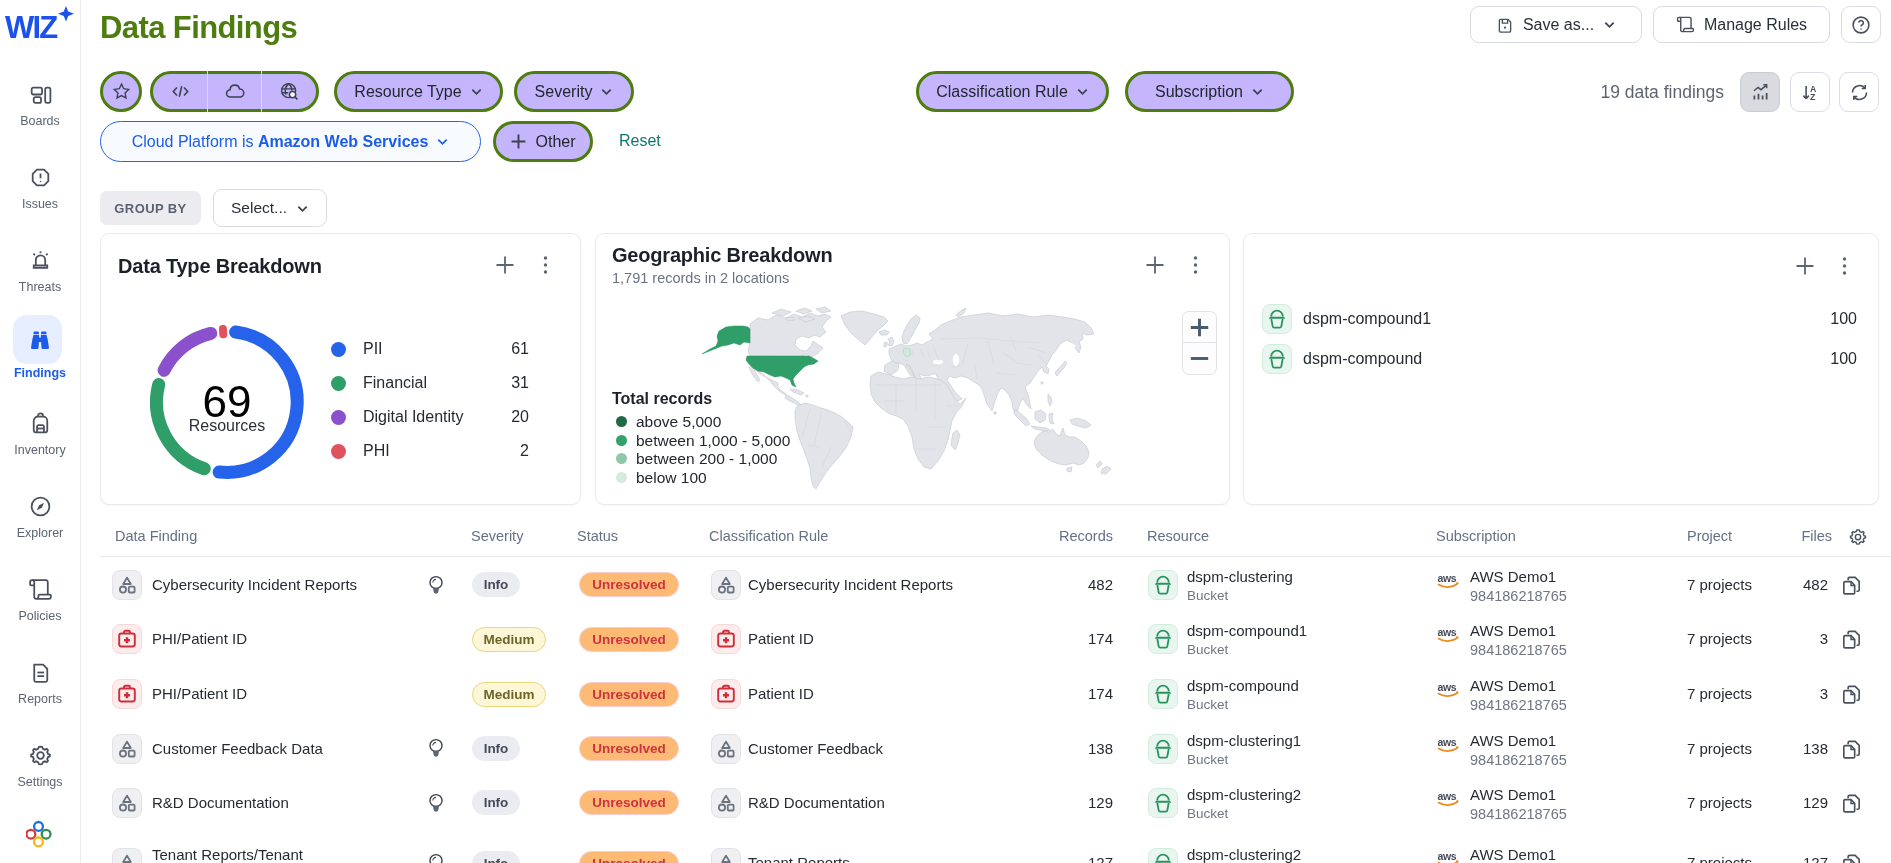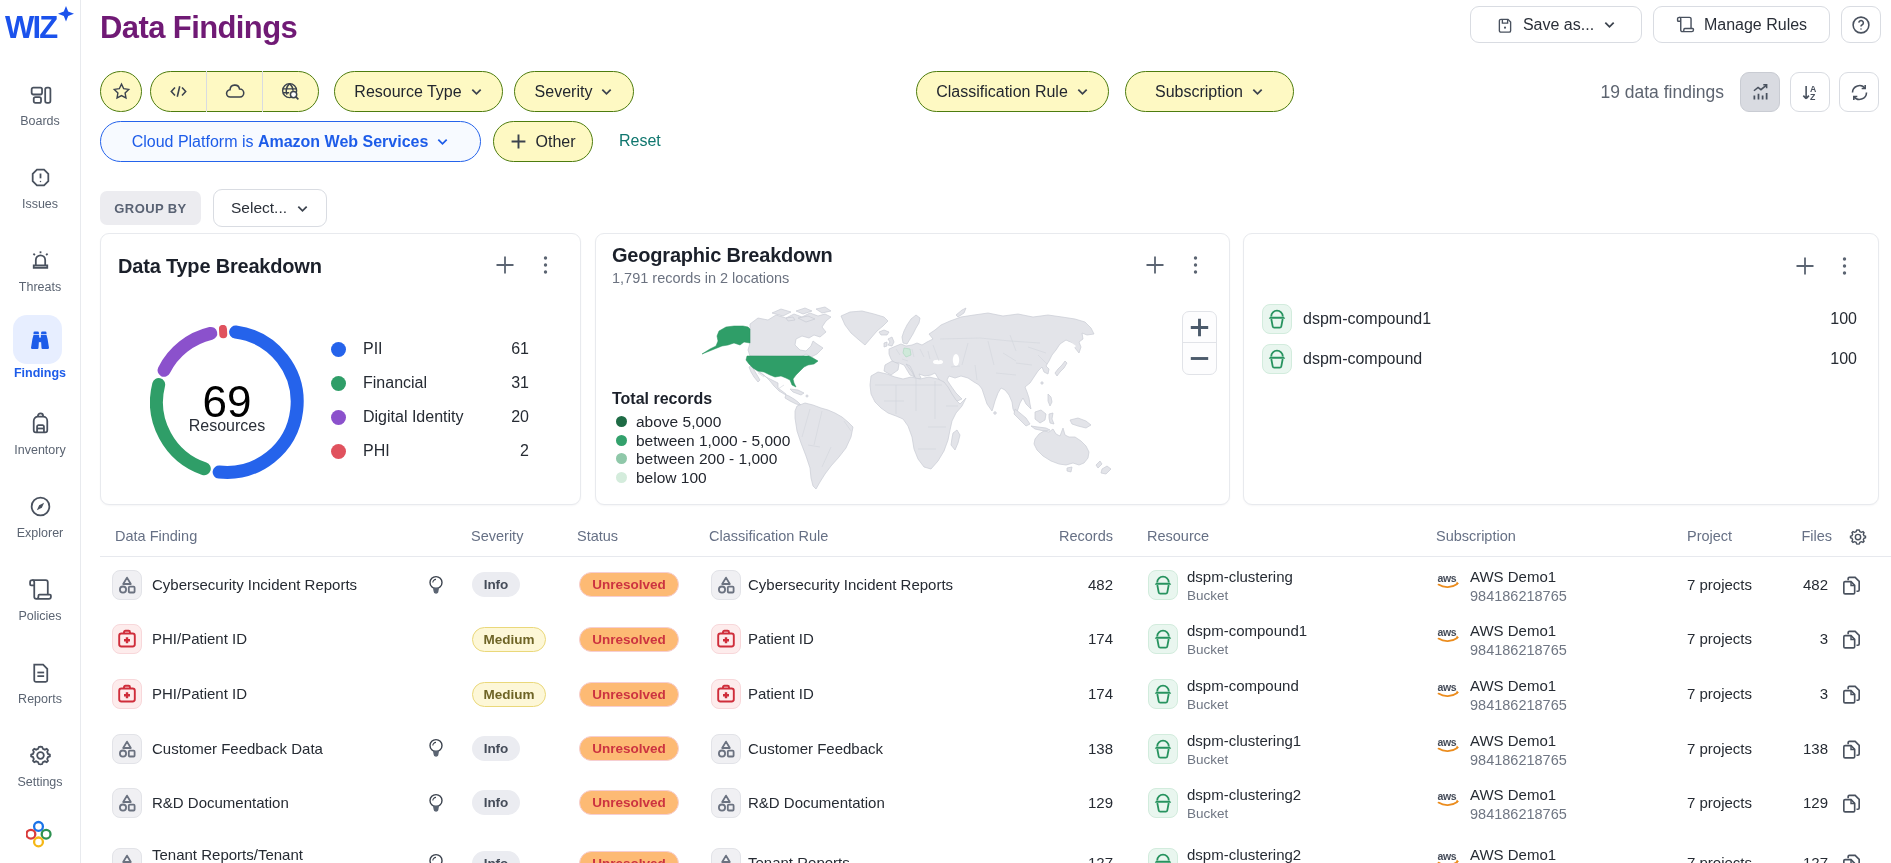--- a/index.html
+++ b/index.html
@@ -13,28 +13,28 @@
   background:#fff; border-right:1px solid #e8eaee; }
 .nav-item { position:absolute; left:0; width:80px; text-align:center; }
 .nav-ic { display:block; margin:0 auto; }
 .nav-lab { display:block; margin-top:7px; font-size:12.5px; color:#5b6472; }
 .nav-active-box { position:absolute; left:13px; width:49px; height:49px;
   background:#e7eeff; border-radius:14px; }
 .nav-lab-active { color:#1d5ce9; font-weight:700; }
 
 
 h1.title { position:absolute; left:100px; top:10px; font-size:31px; font-weight:700;
-  color:#701a75; letter-spacing:-0.6px; }
+  color:#4d7c0f; letter-spacing:-0.6px; }
 .btn { position:absolute; display:flex; align-items:center; justify-content:center;
   background:#fff; border:1px solid #d9dce2; border-radius:9px; color:#2a2f38;
   font-size:16px; font-weight:500; gap:9px; }
 
 
 .pill { position:absolute; display:flex; align-items:center; justify-content:center;
-  background:#fef9c3; border:1px solid #4d7c0f; border-radius:21px; color:#23272f;
+  background:#c4b5fd; border:3px solid #4d7c0f; border-radius:21px; color:#23272f;
   font-size:16px; gap:8px; height:41px; }
 .pill-blue { border:1px solid #2563eb; color:#1d5ce9; background:#f7faff; }
 .chip { position:absolute; display:flex; align-items:center; justify-content:center;
   background:#ececf0; border-radius:7px; color:#596273; font-size:13px;
   font-weight:700; letter-spacing:0.4px; }
 
 
 .card { position:absolute; top:233px; height:272px; background:#fff;
   border:1px solid #e8eaee; border-radius:9px;
   box-shadow:0 1px 2px rgba(16,24,40,.04); }

